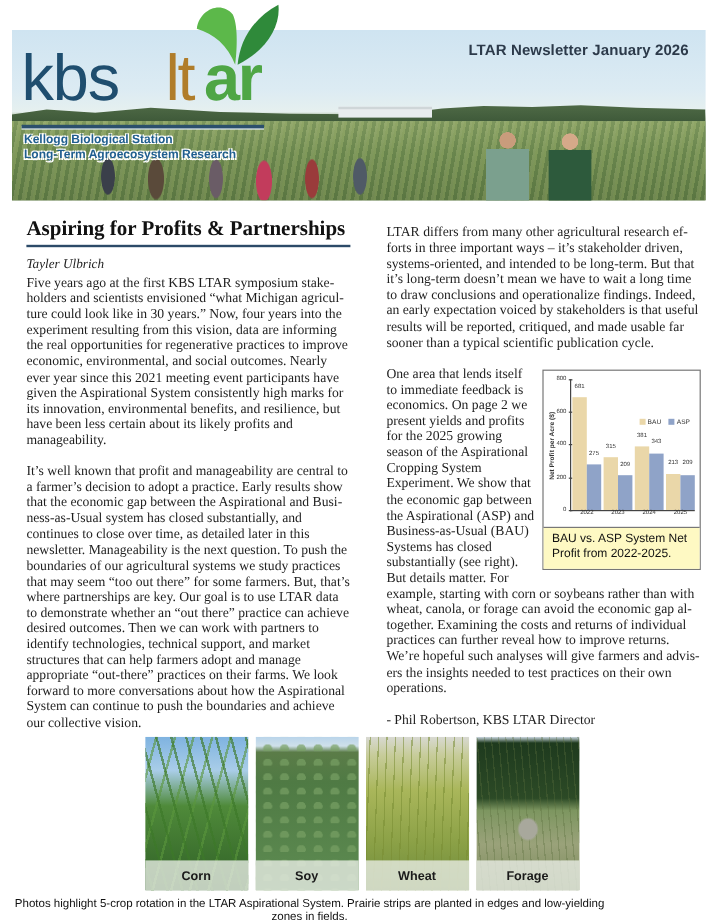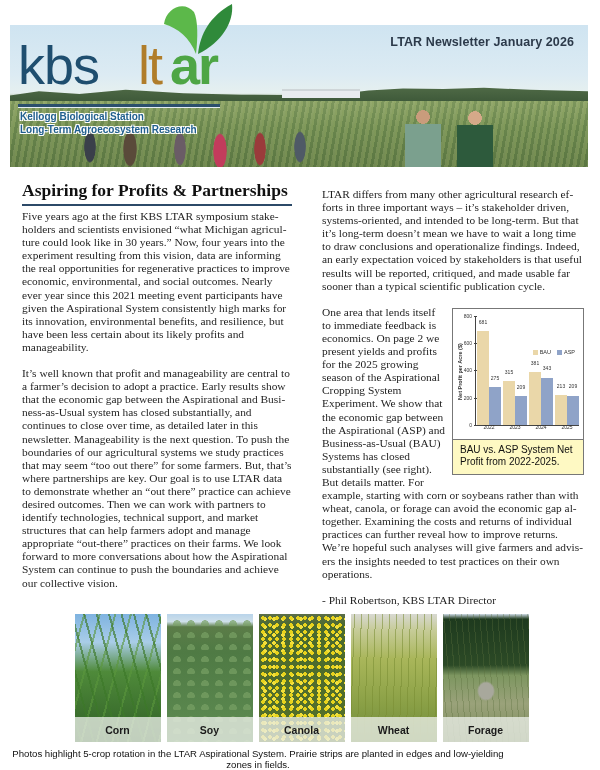--- a/index.html
+++ b/index.html
@@ -197,20 +197,21 @@
   <span class="logo-kbs">kbs</span>
   <span class="logo-lt">lt</span>
   <span class="logo-ar">ar</span>
   <div class="logo-rule"></div>
   <div class="logo-sub l1">Kellogg Biological Station</div>
   <div class="logo-sub l2">Long-Term Agroecosystem Research</div>
 </div>
 
 <div class="col col-left">
   <h2 class="section-title">Aspiring for Profits &amp; Partnerships</h2>
+  <div class="byline">Tayler Ulbrich</div>
   <p class="para">Five years ago at the first KBS LTAR symposium stake­holders and scientists envisioned “what Michigan agricul­ture could look like in 30 years.” Now, four years into the experiment resulting from this vision, data are informing the real opportunities for regenerative practices to improve economic, environmental, and social outcomes. Nearly ever year since this 2021 meeting event participants have given the Aspirational System consistently high marks for its in­novation, environmental benefits, and resilience, but have been less certain about its likely profits and manageability.</p>
   <p class="para">It’s well known that profit and manageability are central to a farmer’s decision to adopt a practice. Early results show that the economic gap between the Aspirational and Busi­ness-as-Usual system has closed substantially, and continues to close over time, as detailed later in this newsletter. Man­ageability is the next question. To push the boundaries of our agricultural systems we study practices that may seem “too out there” for some farmers. But, that’s where partner­ships are key. Our goal is to use LTAR data to demonstrate whether an “out there” practice can achieve desired out­comes. Then we can work with partners to identify technol­ogies, technical support, and market structures that can help farmers adopt and manage appropriate “out-there” practic­es on their farms. We look forward to more conversations about how the Aspirational System can continue to push the boundaries and achieve our collective vision.</p>
 </div>
 
 <div class="col col-right">
   <p class="para p1">LTAR differs from many other agricultural research ef­forts in three important ways – it’s stakeholder driven, systems-oriented, and intended to be long-term. But that it’s long-term doesn’t mean we have to wait a long time to draw conclusions and operationalize findings. Indeed, an early expectation voiced by stakeholders is that useful results will be reported, critiqued, and made usable far sooner than a typical scientific publication cycle.</p>
   <div class="para">
     <div class="chart-box">
       <div class="chart-area">
         <div class="chart-ylabel">Net Profit per Acre ($)</div>
@@ -260,24 +261,20 @@
 
 <div class="crops">
   <div class="crop crop-corn">
     <div class="photo"></div>
     <div class="label-band">Corn</div>
   </div>
   <div class="crop crop-soy">
     <div class="photo"></div>
     <div class="label-band">Soy</div>
   </div>
-  <div class="crop crop-canola">
-    <div class="photo"></div>
-    <div class="label-band">Canola</div>
-  </div>
   <div class="crop crop-wheat">
     <div class="photo"></div>
     <div class="label-band">Wheat</div>
   </div>
   <div class="crop crop-forage">
     <div class="photo"></div>
     <div class="label-band">Forage</div>
   </div>
 </div>
 

